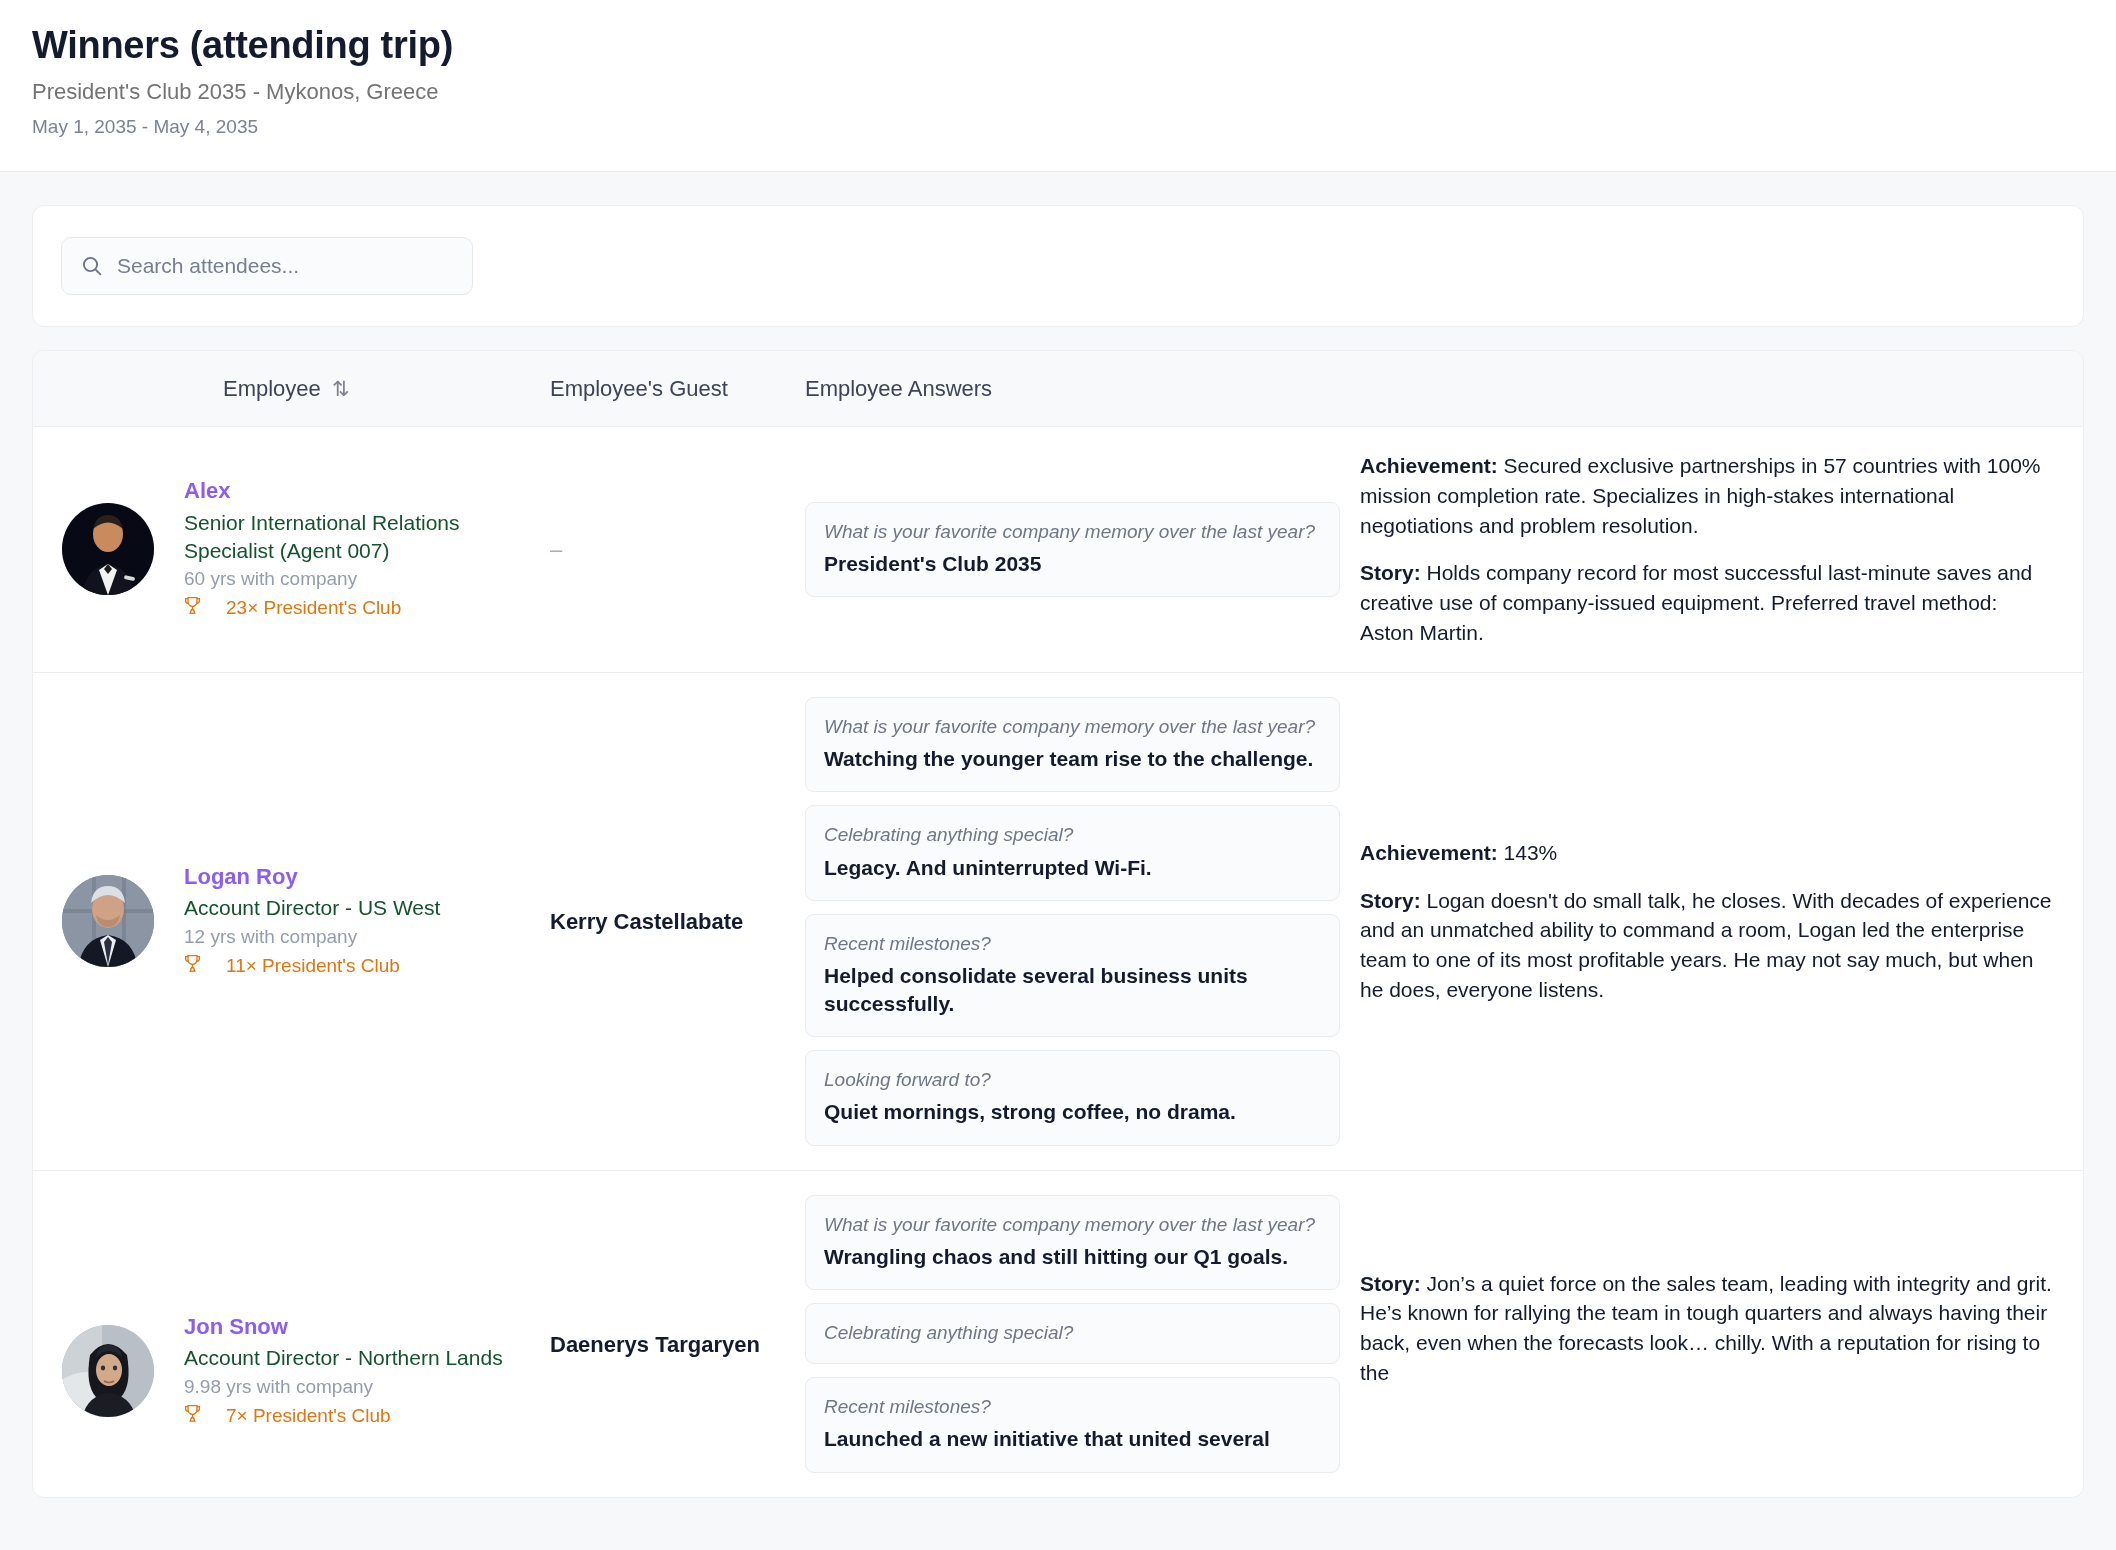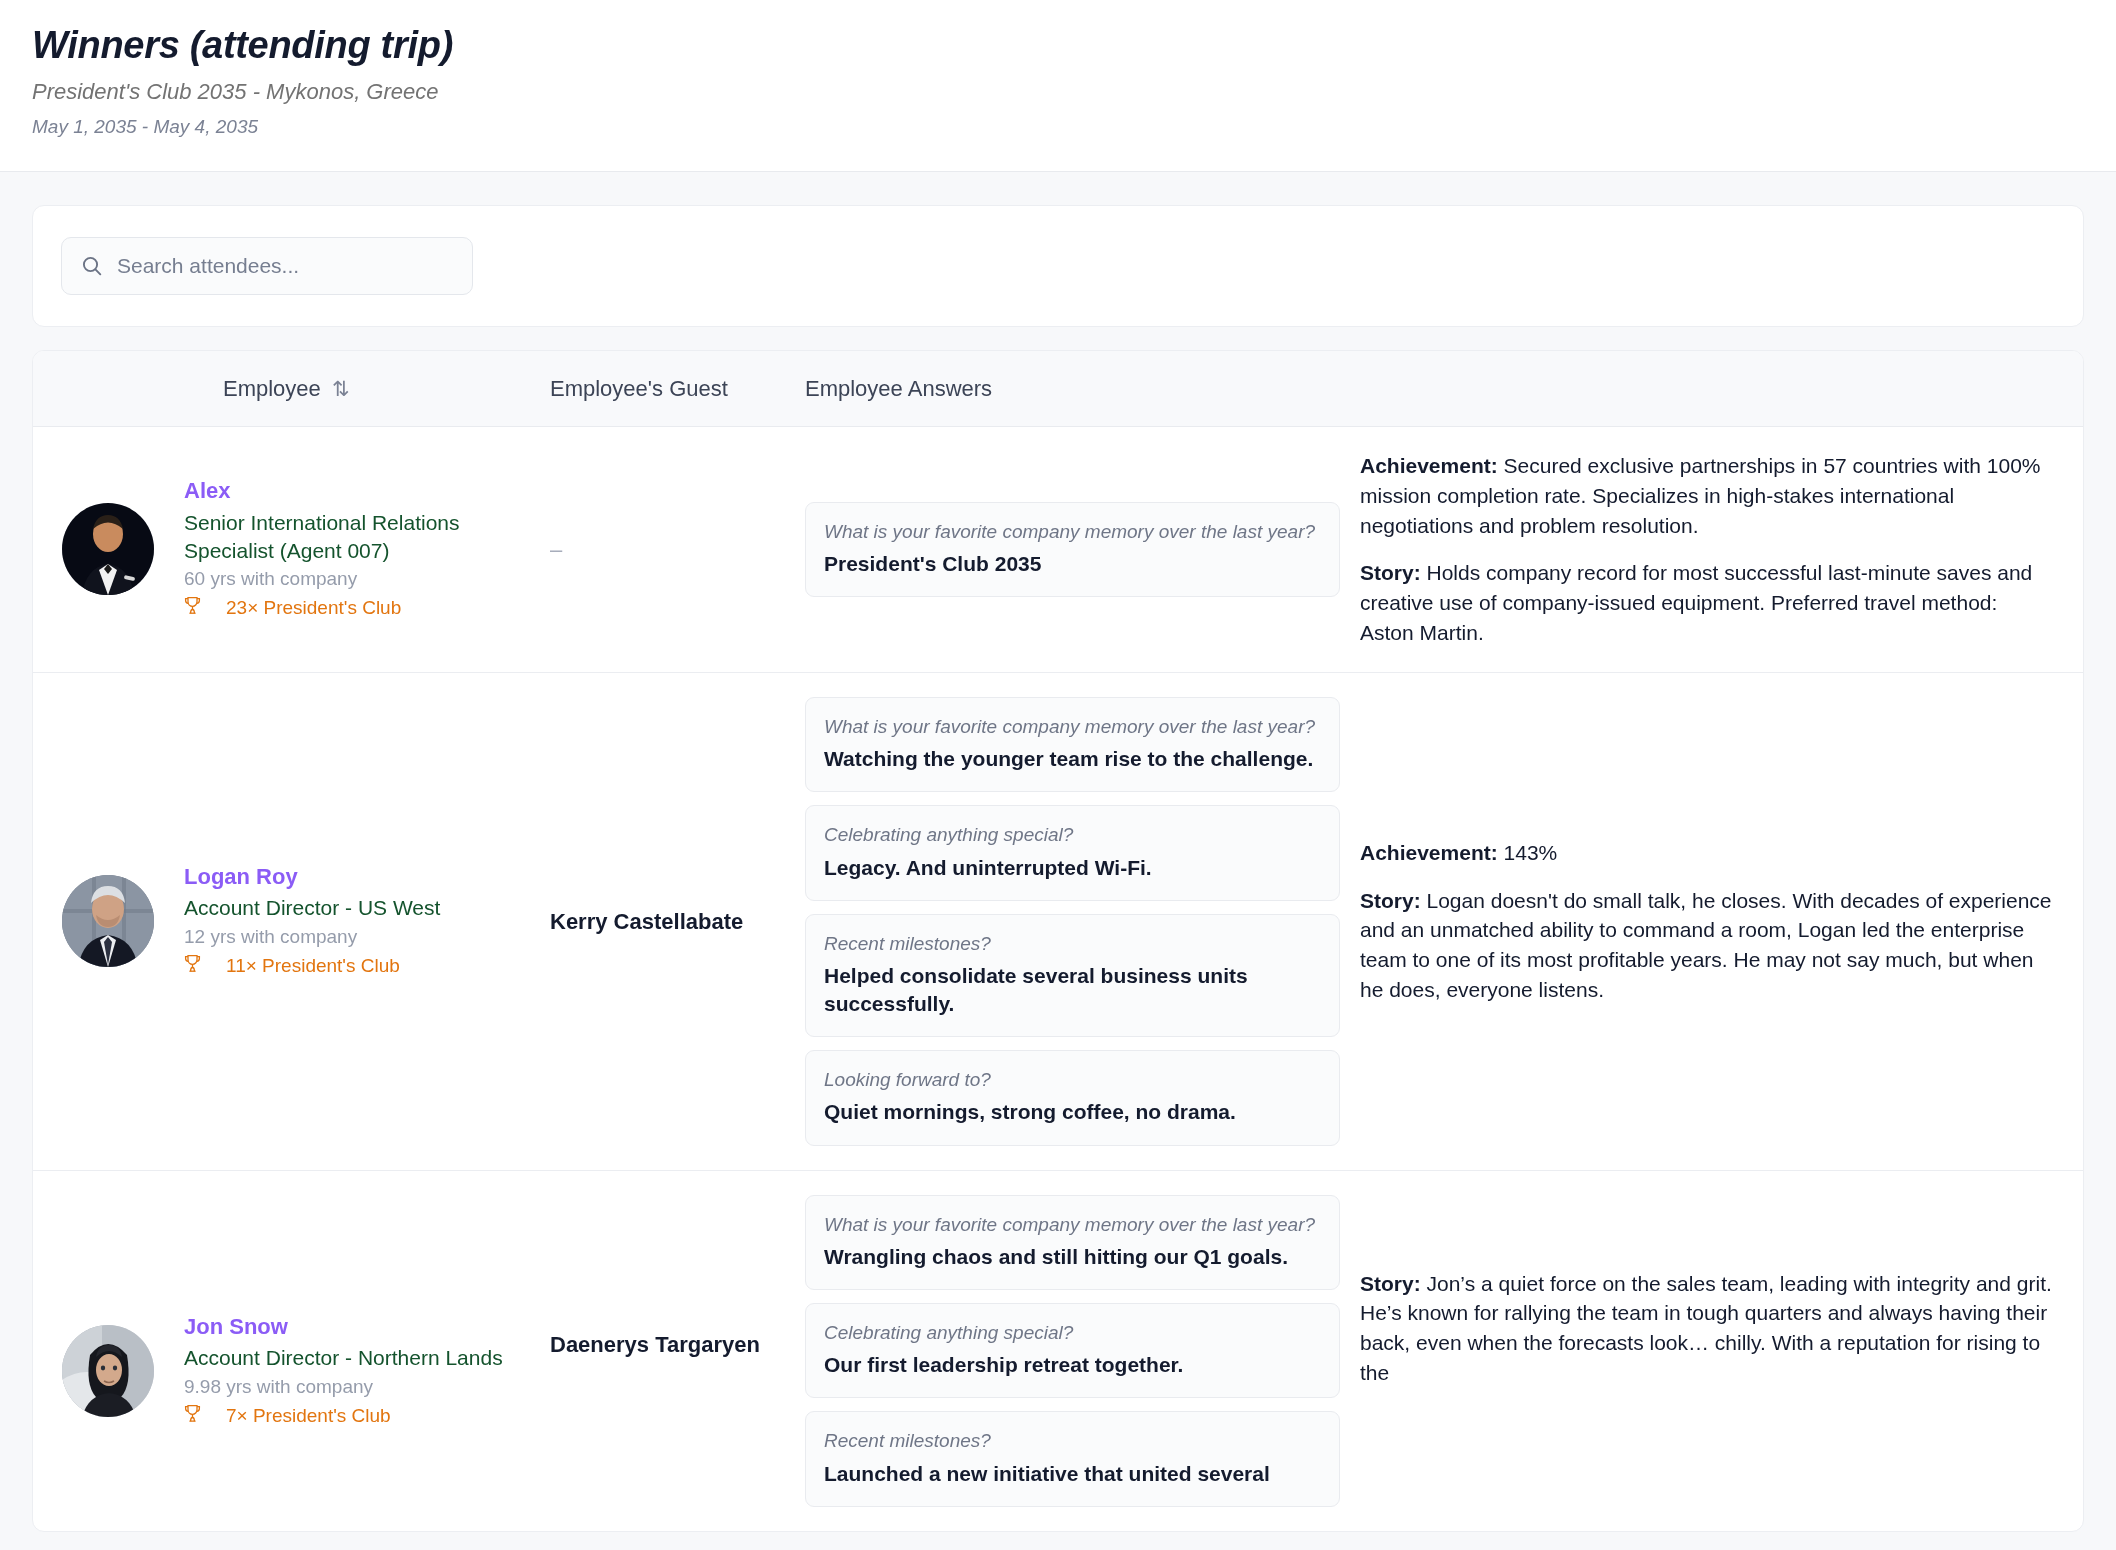--- a/index.html
+++ b/index.html
@@ -11,21 +11,20 @@
     font-family: "Liberation Sans", sans-serif;
     -webkit-font-smoothing: antialiased;
   }
 
   
   .page-header {
     background: #ffffff;
     padding: 22px 32px 28px 32px;
     border-bottom: 1px solid #e8eaee;
     height: 172px;
-    font-style: italic;
   }
   .page-title {
     font-size: 38px;
     font-weight: bold;
     color: #141b2e;
     letter-spacing: -0.3px;
     line-height: 1.22;
   }
   .page-subtitle {
     font-size: 22px;
@@ -405,21 +404,20 @@
         </div>
       </div>
       <div class="guest-cell" style="padding-top:135px;">Daenerys Targaryen</div>
       <div class="answers-cell">
         <div class="qa-card">
           <div class="qa-q">What is your favorite company memory over the last year?</div>
           <div class="qa-a">Wrangling chaos and still hitting our Q1 goals.</div>
         </div>
         <div class="qa-card">
           <div class="qa-q">Celebrating anything special?</div>
-          <div class="qa-a">Our first leadership retreat together.</div>
         </div>
         <div class="qa-card">
           <div class="qa-q">Recent milestones?</div>
           <div class="qa-a">Launched a new initiative that united several</div>
         </div>
       </div>
       <div class="story-cell" style="padding-top:74px;">
         <p>
           <b>Story: </b>
           <span>Jon’s a quiet force on the sales team, leading with integrity and grit. He’s known for rallying the team in tough quarters and always having their back, even when the forecasts look… chilly. With a reputation for rising to the</span>

